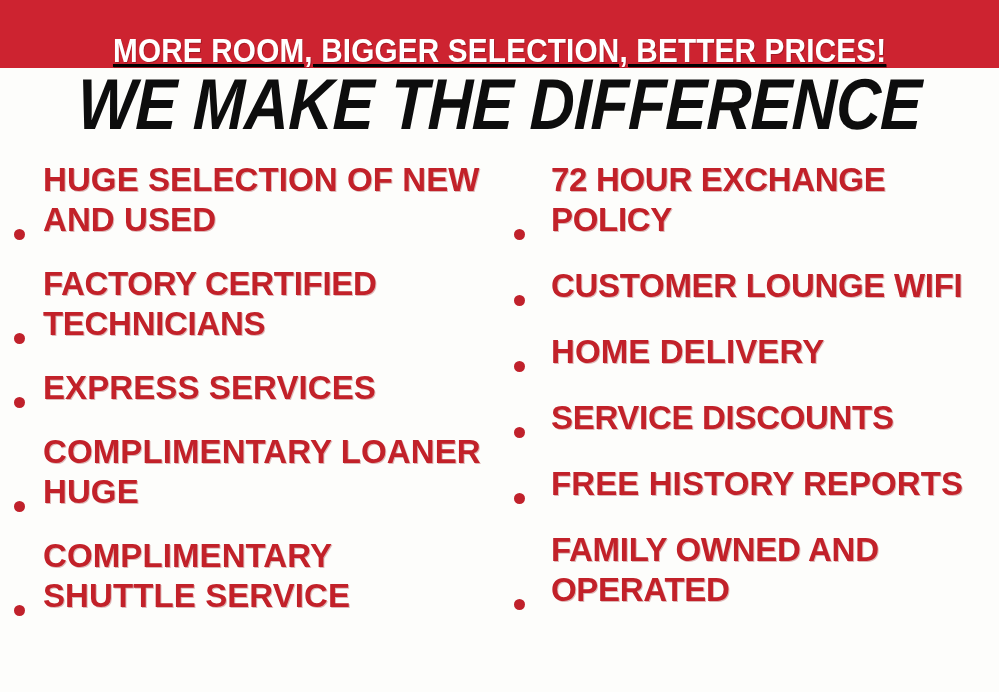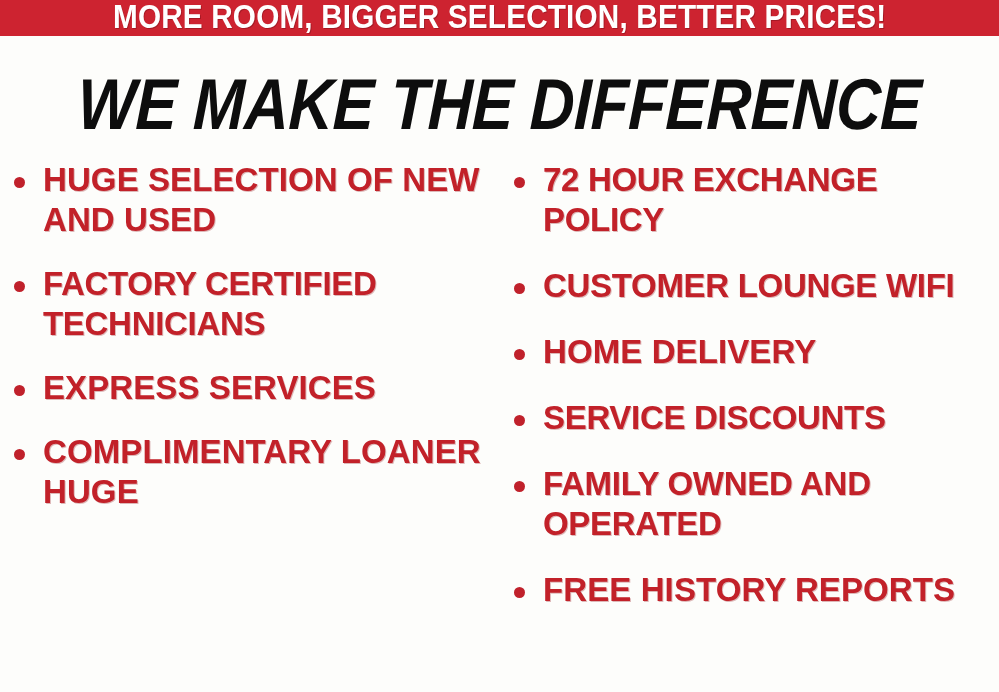--- a/index.html
+++ b/index.html
@@ -22,25 +22,26 @@
     background: #fdfdfb;
     overflow: hidden;
   }
 
   
   .banner {
     position: absolute;
     left: 0;
     top: 0;
     width: 999px;
-    height: 36px;
+    height: 68px;
     background: #cd2330;
     display: flex;
-    align-items: flex-start;
+    align-items: flex-end;
     justify-content: center;
+    text-decoration: underline;
   }
   .banner-text {
     color: #ffffff;
     font-family: "Liberation Sans", sans-serif;
     font-weight: bold;
     font-size: 33px;
     line-height: 34px;
     letter-spacing: 0.2px;
     white-space: nowrap;
     transform: scaleX(0.90);
@@ -82,24 +83,24 @@
   }
   .col {
     position: absolute;
     top: 0;
   }
   .col-left  { left: 14px;  width: 480px; }
   .col-right { left: 514px; width: 485px; }
 
   .bullet-item {
     display: flex;
-    align-items: flex-start;
+    align-items: flex-end;
     margin-bottom: 24px;
   }
-  .col-right .bullet-item { margin-bottom: 26px; }
+  .col-right .bullet-item { margin-bottom: 26px; gap: 8px; }
 
   .bullet-dot {
     flex: 0 0 auto;
     width: 11px;
     height: 11px;
     border-radius: 50%;
     background: #c0212b;
     margin-top: 17px;
     margin-right: 18px;
   }
@@ -152,20 +153,24 @@
       <div class="bullet-item">
         <span class="bullet-dot"></span>
         <span class="bullet-text">EXPRESS SERVICES</span>
       </div>
 
       <div class="bullet-item">
         <span class="bullet-dot"></span>
         <span class="bullet-text">COMPLIMENTARY LOANER HUGE</span>
       </div>
 
+      <div class="bullet-item">
+        <span class="bullet-dot"></span>
+        <span class="bullet-text">COMPLIMENTARY SHUTTLE SERVICE</span>
+      </div>
 
     </div>
 
     <div class="col col-right">
 
       <div class="bullet-item">
         <span class="bullet-dot"></span>
         <span class="bullet-text wide">72 HOUR EXCHANGE POLICY</span>
       </div>
 
@@ -179,25 +184,25 @@
         <span class="bullet-text">HOME DELIVERY</span>
       </div>
 
       <div class="bullet-item">
         <span class="bullet-dot"></span>
         <span class="bullet-text wide">SERVICE DISCOUNTS</span>
       </div>
 
       <div class="bullet-item">
         <span class="bullet-dot"></span>
+        <span class="bullet-text">FREE HISTORY REPORTS</span>
+      </div>
+
+      <div class="bullet-item">
+        <span class="bullet-dot"></span>
         <span class="bullet-text wide">FAMILY OWNED AND OPERATED</span>
       </div>
 
-      <div class="bullet-item">
-        <span class="bullet-dot"></span>
-        <span class="bullet-text">FREE HISTORY REPORTS</span>
-      </div>
-
     </div>
 
   </div>
 
 </div>
 
 </body></html>

